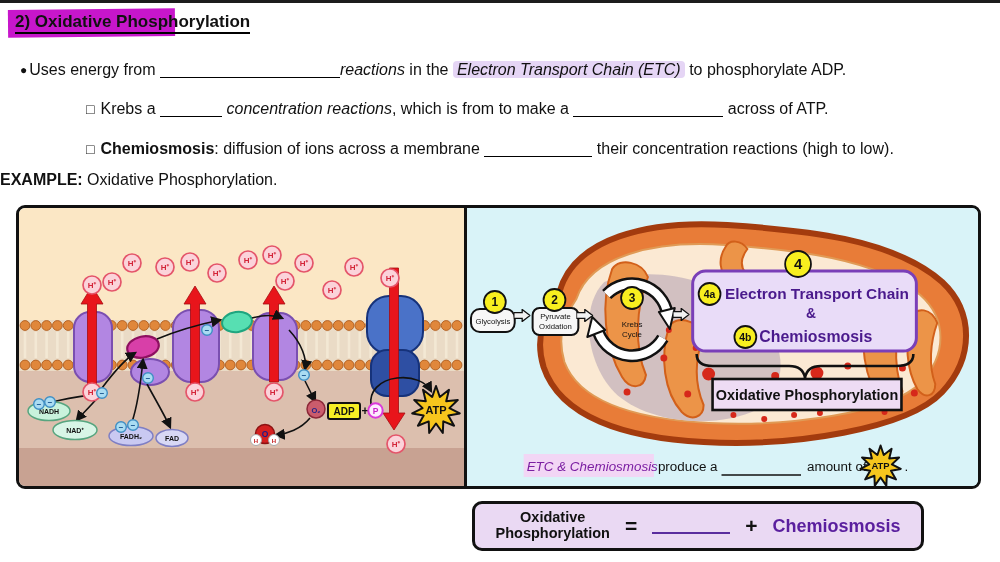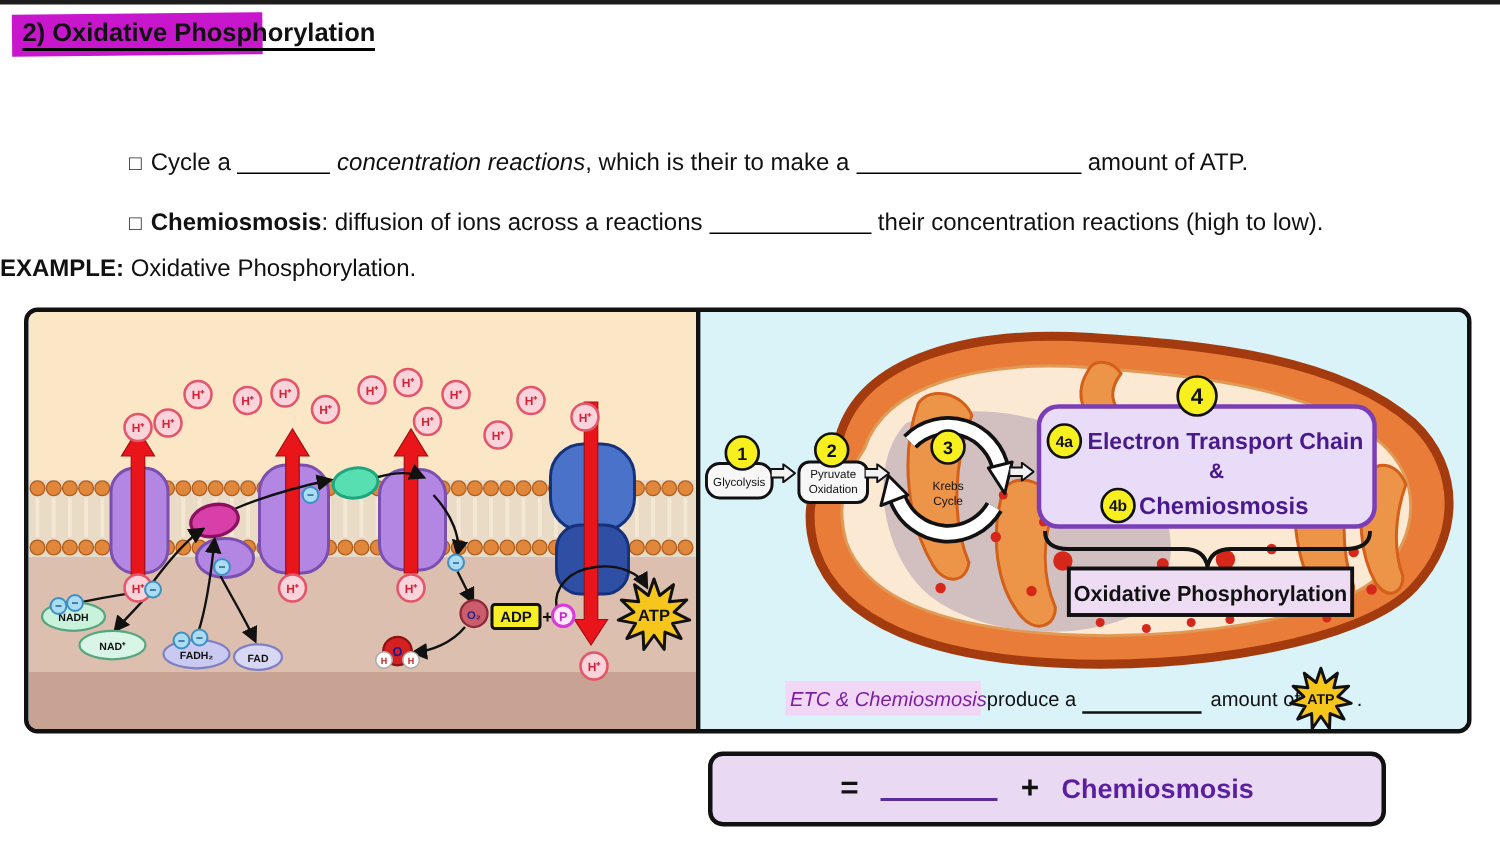--- a/index.html
+++ b/index.html
@@ -29,24 +29,25 @@
   .eq-rhs{font-size:18px;font-weight:bold;color:#5a1f9e;}
 </style>
 </head>
 <body>
 
 <div class="page">
 
   <div class="title-highlight"></div>
   <h1 class="page-title"><span>2) Oxidative Phosphorylation</span></h1>
 
-
-  <div class="line" style="left:86px;top:97px;"><span class="sq">□</span><span>Cycle a </span><span class="blank w62"></span><span class="it"> concentration reactions</span><span>, which is their to make a </span><span class="blank w150"></span><span> amount of ATP.</span></div>
-
-  <div class="line" style="left:86px;top:137px;"><span class="sq">□</span><span class="bold">Chemiosmosis</span><span>: diffusion of ions across a reactions </span><span class="blank w108"></span><span> their concentration reactions (high to low).</span></div>
+  <div class="line" style="left:20px;top:58px;"><span class="b">●</span><span>Uses energy from </span><span class="blank w180"></span><span class="it">reactions</span><span> in the </span><span class="hl">Electron Transport Chain (ETC)</span><span> to phosphorylate ADP.</span></div>
+
+  <div class="line" style="left:86px;top:97px;"><span class="sq">□</span><span>Krebs a </span><span class="blank w62"></span><span class="it"> concentration reactions</span><span>, which is from to make a </span><span class="blank w150"></span><span> across of ATP.</span></div>
+
+  <div class="line" style="left:86px;top:137px;"><span class="sq">□</span><span class="bold">Chemiosmosis</span><span>: diffusion of ions across a membrane </span><span class="blank w108"></span><span> their concentration reactions (high to low).</span></div>
 
   <div class="line" style="left:0;top:168px;"><span class="bold">EXAMPLE:</span><span> Oxidative Phosphorylation.</span></div>
 
   <div class="figure">
 
     <svg id="fig-left" viewBox="0 0 445 278" preserveAspectRatio="none">
       <defs>
         <marker id="ah" markerWidth="7" markerHeight="7" refX="5.5" refY="3.5" orient="auto">
           <path d="M0,0 L7,3.5 L0,7 Z" fill="#111"></path>
         </marker>
@@ -473,19 +474,23 @@
         <g id="atp-star-right">
             <polygon points="416.0,237.5 419.2,247.0 427.1,240.8 424.7,250.5 434.6,249.5 427.4,256.4 436.3,260.9 426.5,262.8 431.5,271.4 422.2,267.7 421.8,277.7 416.0,269.5 410.2,277.7 409.8,267.7 400.5,271.4 405.5,262.8 395.7,260.9 404.6,256.4 397.4,249.5 407.3,250.5 404.9,240.8 412.8,247.0" fill="#f6c61d" stroke="#111" stroke-width="2" stroke-linejoin="round"></polygon>
           <text x="416" y="261.5" text-anchor="middle" font-size="9.5" font-weight="bold" fill="#111">ATP</text>
         </g>
         <text x="440" y="263" text-anchor="start" font-size="13.5" fill="#111">.</text>
       </g>
     </svg>
   </div>
 
   <div class="eq-box">
+    <div class="eq-lhs">
+      <div>Oxidative</div>
+      <div>Phosphorylation</div>
+    </div>
     <span class="eq-sign">=</span>
     <span class="eq-blank"></span>
     <span class="eq-sign">+</span>
     <span class="eq-rhs">Chemiosmosis</span>
   </div>
 
 </div>
 
 </body></html>

